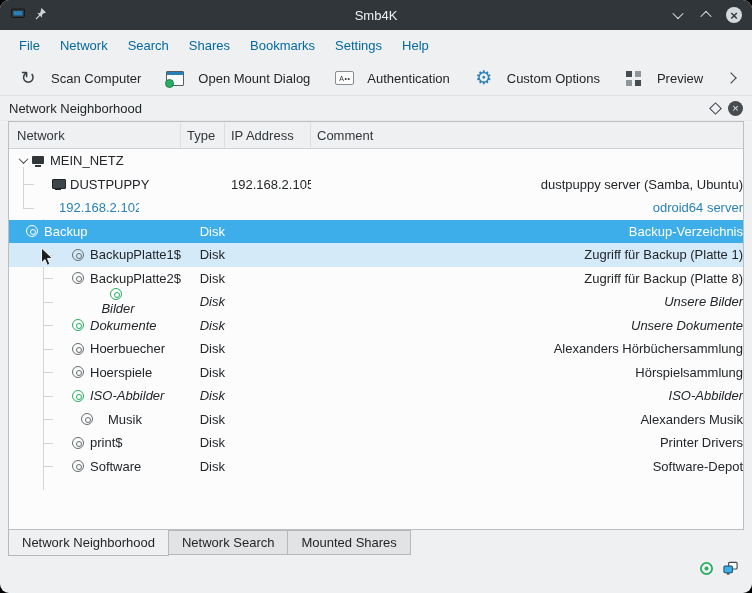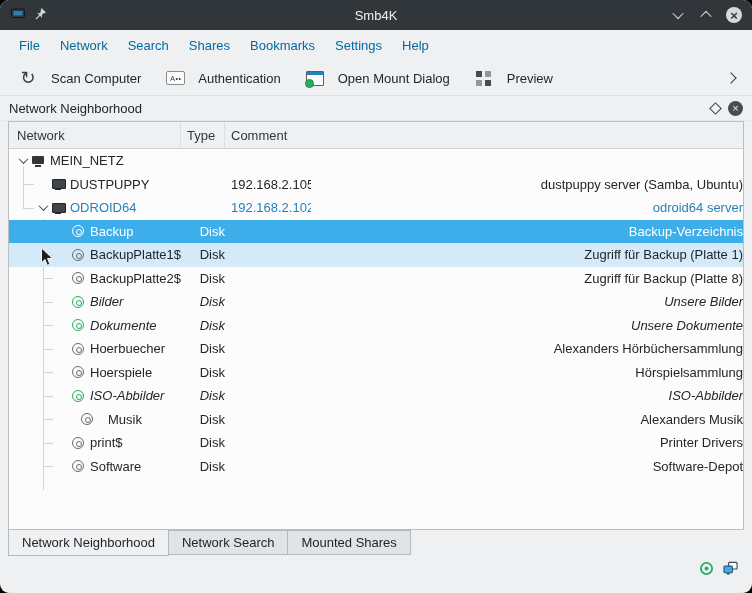--- a/index.html
+++ b/index.html
@@ -146,46 +146,51 @@
         <span class="menu-item">Settings</span>
         <span class="menu-item">Help</span>
       </div>
 
     <div class="toolbar">
       <span class="tool-btn">
     <span class="tb-icon icon-scan"></span>
     <span class="tb-label">Scan Computer</span>
   </span>
         <span class="tool-btn">
+    <span class="tb-icon icon-mount-dialog"></span>
+    <span class="tb-label">Open Mount Dialog</span>
+  </span>
+        <span class="tool-btn">
     <span class="tb-icon icon-authentication"></span>
     <span class="tb-label">Authentication</span>
   </span>
         <span class="tool-btn">
-    <span class="tb-icon icon-mount-dialog"></span>
-    <span class="tb-label">Open Mount Dialog</span>
+    <span class="tb-icon icon-custom-options"></span>
+    <span class="tb-label">Custom Options</span>
   </span>
         <span class="tool-btn">
     <span class="tb-icon icon-preview"></span>
     <span class="tb-label">Preview</span>
   </span>
         <span class="tb-overflow"></span>
     </div>
 
     <div class="dock-header">
       <span class="dock-title">Network Neighborhood</span>
       <span class="dock-btns">
         <span class="float-icon"></span>
         <span class="dock-close"></span>
       </span>
     </div>
 
     <div class="view">
       <div class="table-header">
           <div class="hcell hc0">Network</div>
           <div class="hcell hc1">Type</div>
+          <div class="hcell hc2">IP Address</div>
           <div class="hcell hc3">Comment</div>
         </div>
       <div class="tree-body">
         <div class="vline" style="left:14px;top:18px;height:41px;"></div>
         <div class="vline" style="left:34px;top:70px;height:271px;"></div>
       <div class="row lvl0">
     <div class="cell c-network" style="padding-left: 6px;">
       <span class="expander open"></span>
       <span class="tree-icon icon-network"></span>
       <span class="row-name">MEIN_NETZ</span>
@@ -198,31 +203,26 @@
     <div class="cell c-network" style="padding-left: 26px;">
       <span class="expander"></span>
       <span class="tree-icon icon-host"></span>
       <span class="row-name">DUSTPUPPY</span>
     </div>
     <div class="cell c-type"></div>
     <div class="cell c-ip">192.168.2.105</div>
     <div class="cell c-comment">dustpuppy server (Samba, Ubuntu)</div>
   </div>
           <div class="row lvl1 link">
-    <div class="cell c-network" style="padding-left: 26px;">
-      <span class="expander open"></span>
-      <span class="tree-icon icon-host"></span>
-      <span class="row-name">ODROID64</span>
-    </div>
     <div class="cell c-type"></div>
     <div class="cell c-ip">192.168.2.102</div>
     <div class="cell c-comment">odroid64 server</div>
   </div>
           <div class="row lvl2 selected">
-    <div class="cell c-network" style="padding-left: 46px;">
+    <div class="cell c-network" style="">
       <span class="expander"></span>
       <span class="tree-icon icon-share"></span>
       <span class="row-name">Backup</span>
     </div>
     <div class="cell c-type">Disk</div>
     <div class="cell c-ip"></div>
     <div class="cell c-comment">Backup-Verzeichnis</div>
   </div>
           <div class="row lvl2 hover">
     <div class="cell c-network" style="padding-left: 46px;">
@@ -238,21 +238,21 @@
     <div class="cell c-network" style="padding-left: 46px;">
       <span class="expander"></span>
       <span class="tree-icon icon-share"></span>
       <span class="row-name">BackupPlatte2$</span>
     </div>
     <div class="cell c-type">Disk</div>
     <div class="cell c-ip"></div>
     <div class="cell c-comment">Zugriff für Backup (Platte 8)</div>
   </div>
           <div class="row lvl2 mounted">
-    <div class="cell c-network" style="padding-left: 46px;">
+    <div class="cell c-network" style="padding-left: 46px; flex-direction: column;">
       <span class="expander"></span>
       <span class="tree-icon icon-share-mounted"></span>
       <span class="row-name">Bilder</span>
     </div>
     <div class="cell c-type">Disk</div>
     <div class="cell c-ip"></div>
     <div class="cell c-comment">Unsere Bilder</div>
   </div>
           <div class="row lvl2 mounted">
     <div class="cell c-network" style="padding-left: 46px;">

